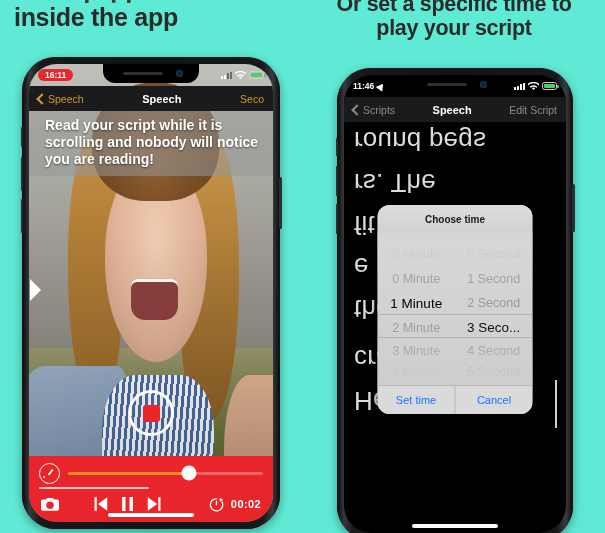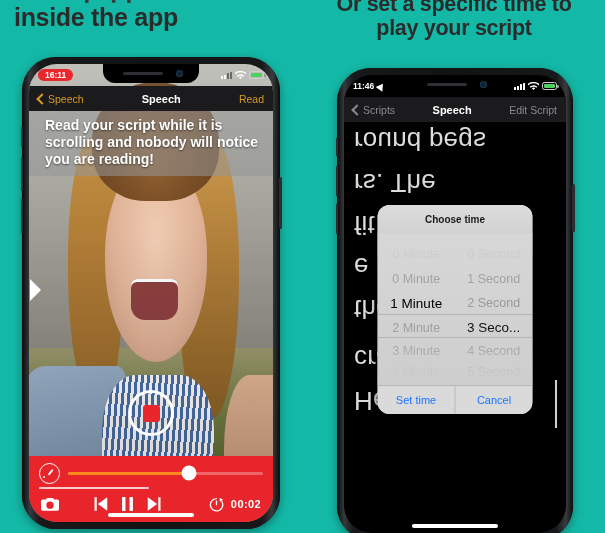--- a/index.html
+++ b/index.html
@@ -5,21 +5,21 @@
   html,body{margin:0;padding:0;}
   body{
     width:605px;height:533px;overflow:hidden;
     background:#ffffff;
     font-family:"Liberation Sans",sans-serif;
     -webkit-font-smoothing:antialiased;
   }
   .stage{position:relative;width:605px;height:533px;background:#fdfdfd;}
 
   
-  .panel{position:absolute;top:0;height:533px;background:#14b8a6;overflow:hidden;}
+  .panel{position:absolute;top:0;height:533px;background:#5eead4;overflow:hidden;}
   #panel-left{left:0;width:303px;}
   #panel-right{left:303px;width:302px;}
   .divider{position:absolute;left:303px;top:0;width:1px;height:533px;background:#ededed;}
 
   .headline{
     position:absolute;left:0;width:100%;
     text-align:center;color:#2b2b2b;
     font-weight:bold;line-height:1.12;
     letter-spacing:-0.3px;
   }
@@ -279,21 +279,21 @@
               </span>
           </div>
         </div>
 
         <div class="navbar">
           <div class="nav-back gold">
             <span class="chev"></span>
             <span>Speech</span>
           </div>
           <div class="nav-title">Speech</div>
-          <div class="gold" style="font-size:10.5px;">Read</div>
+          <div class="gold" style="font-size:10.5px;">Seco</div>
         </div>
 
         <div class="script-overlay">Read your script while it is scrolling and nobody will notice you are reading!</div>
         <div class="script-caret"></div>
 
         <div class="rec-btn">
           <i></i>
         </div>
 
         <div class="redbar">

